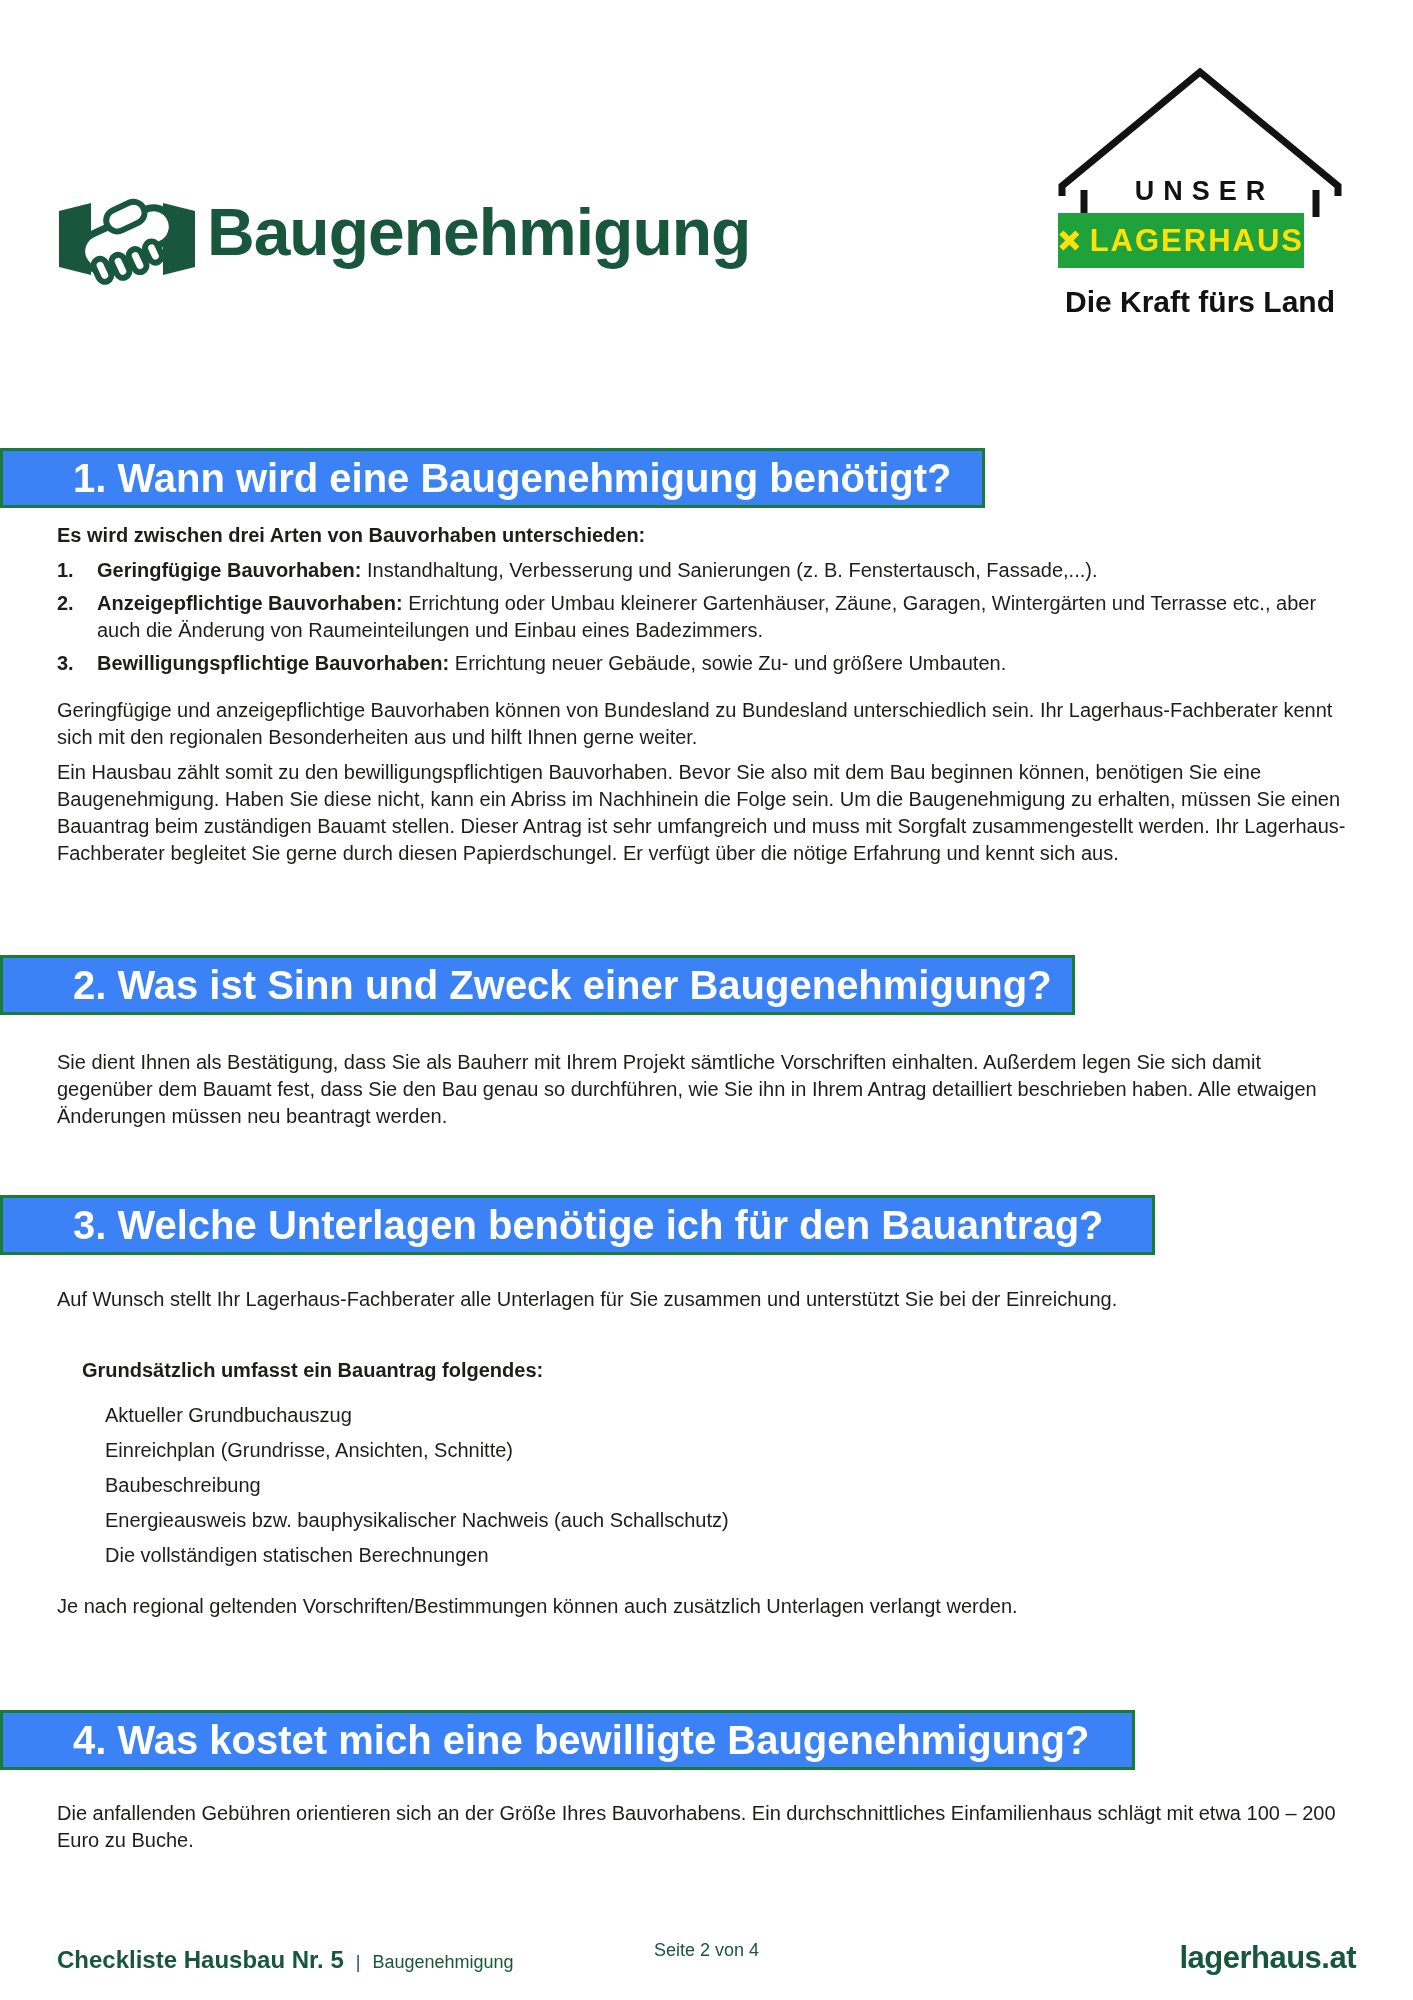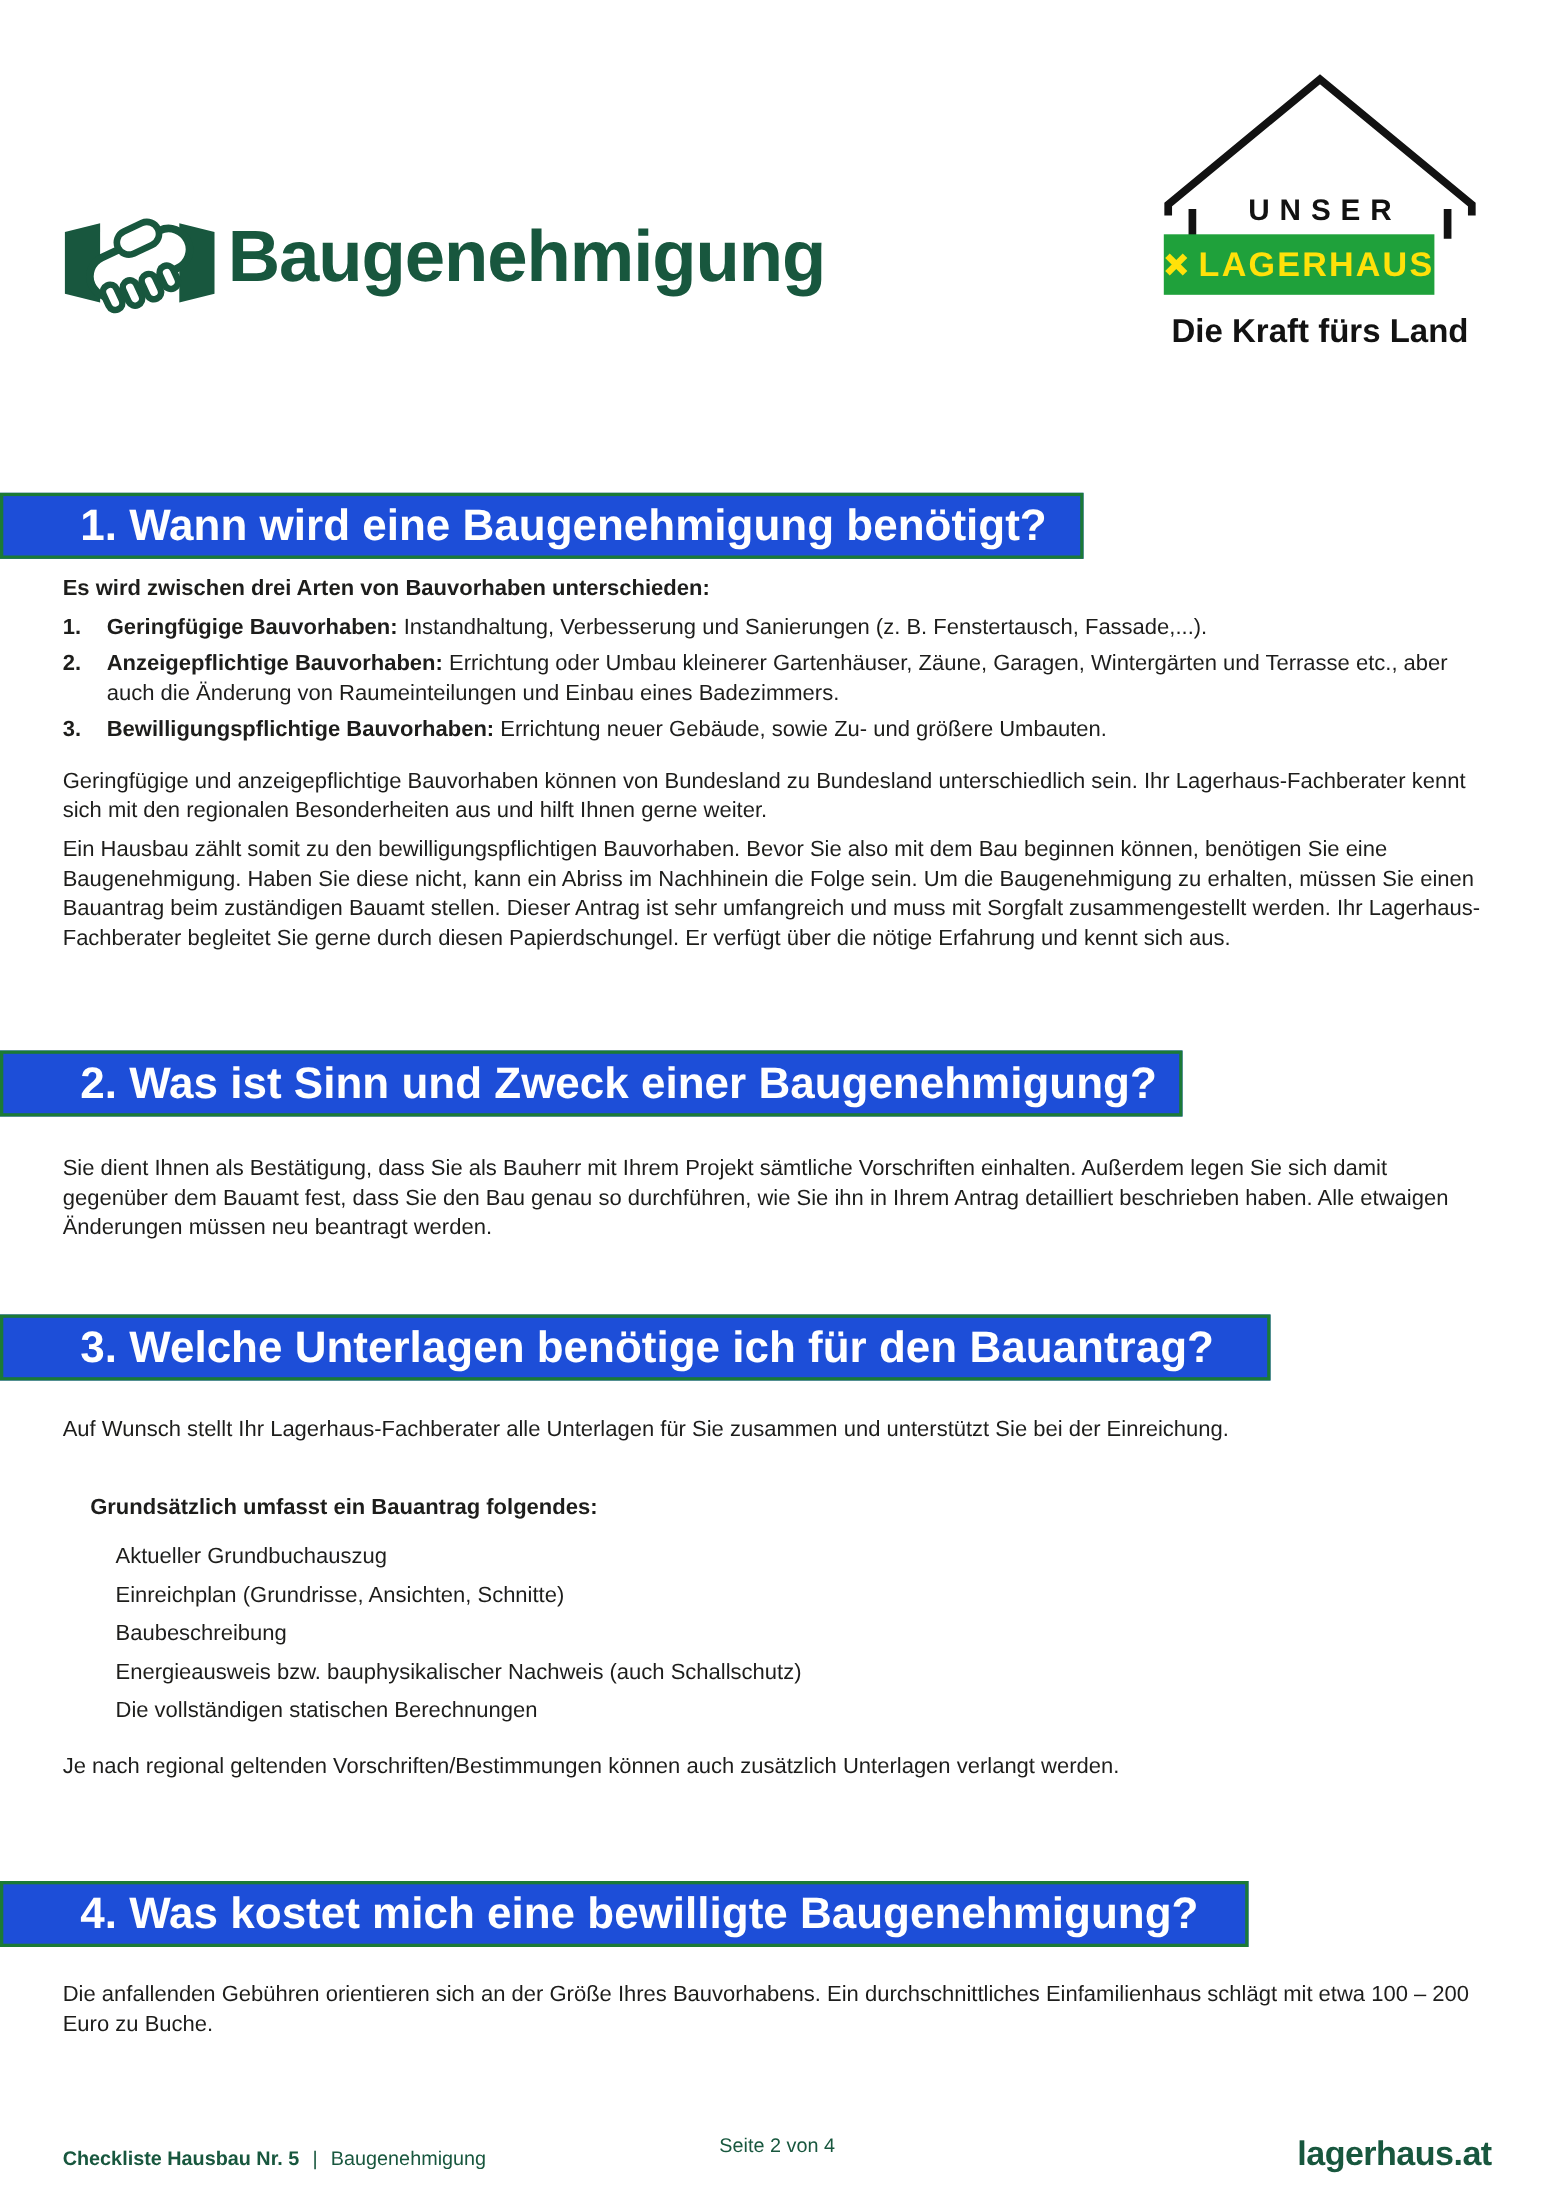--- a/index.html
+++ b/index.html
@@ -35,21 +35,21 @@
   .logo-brand { color:#ffe10a; font-size:31px; font-weight:bold; letter-spacing:2px; }
   .logo-tagline {
     position:absolute; top:230px; left:0; width:100%;
     text-align:center; font-size:30px; font-weight:bold; color:#121212;
   }
 
   
   .sec { position:absolute; left:0; width:1413px; }
   .sec1 { top:448px; } .sec2 { top:955px; } .sec3 { top:1195px; } .sec4 { top:1710px; }
   .bar {
-    height:60px; background:#1d4ed8; border:3px solid #1b7a36;
+    height:60px; background:#3b82f6; border:3px solid #1b7a36;
     display:flex; align-items:center; padding-left:70px;
     color:#ffffff; font-weight:bold; font-size:40px; letter-spacing:0;
   }
   .sec1 .bar { width:985px; }
   .sec2 .bar { width:1075px; }
   .sec3 .bar { width:1155px; }
   .sec4 .bar { width:1135px; }
 
   .content { padding:0 57px; font-size:20px; line-height:27px; color:#1d1d1b; }
   .sec1 .content { padding-top:14px; }
@@ -68,21 +68,21 @@
   .list-title { margin-left:25px; margin-top:44px; font-weight:bold; }
   .doclist { margin-left:48px; margin-top:14px; }
   .docitem { line-height:35px; }
   .note-line { margin-top:20px; }
 
   
   .footer {
     position:absolute; left:57px; top:1940px; width:1299px;
     display:flex; align-items:baseline; color:#18573e;
   }
-  .f-doc { font-size:18px; font-weight:bold;text-align:right; }
+  .f-doc { font-size:24px; font-weight:bold;text-align:right; }
   .f-sep { font-size:18px; margin:0 12px; font-weight:normal; }
   .f-section { font-size:18px; }
   .f-page {
     position:absolute; left:50%; transform:translateX(-50%);
     font-size:18px; color:#18573e;
   }
   .f-site { margin-left:auto; font-size:31px; font-weight:bold; letter-spacing:-0.5px; }
 </style>
 </head>
 <body>

